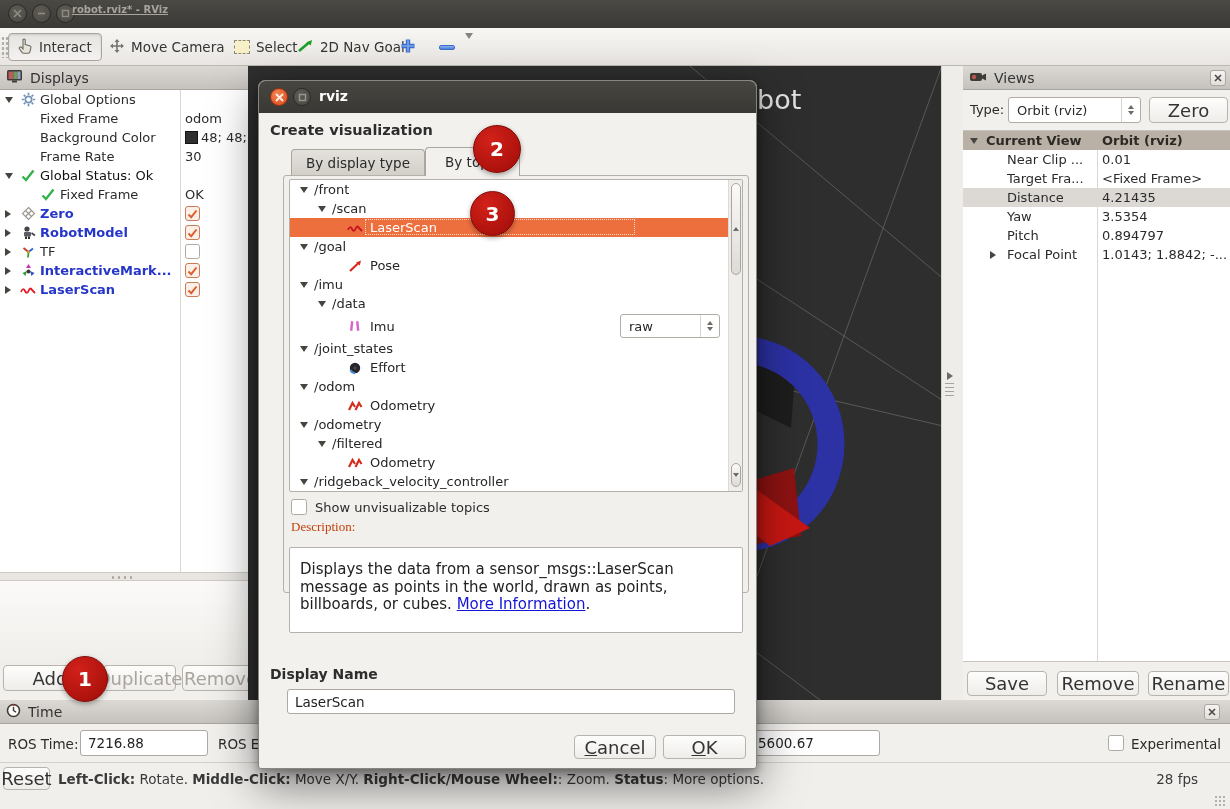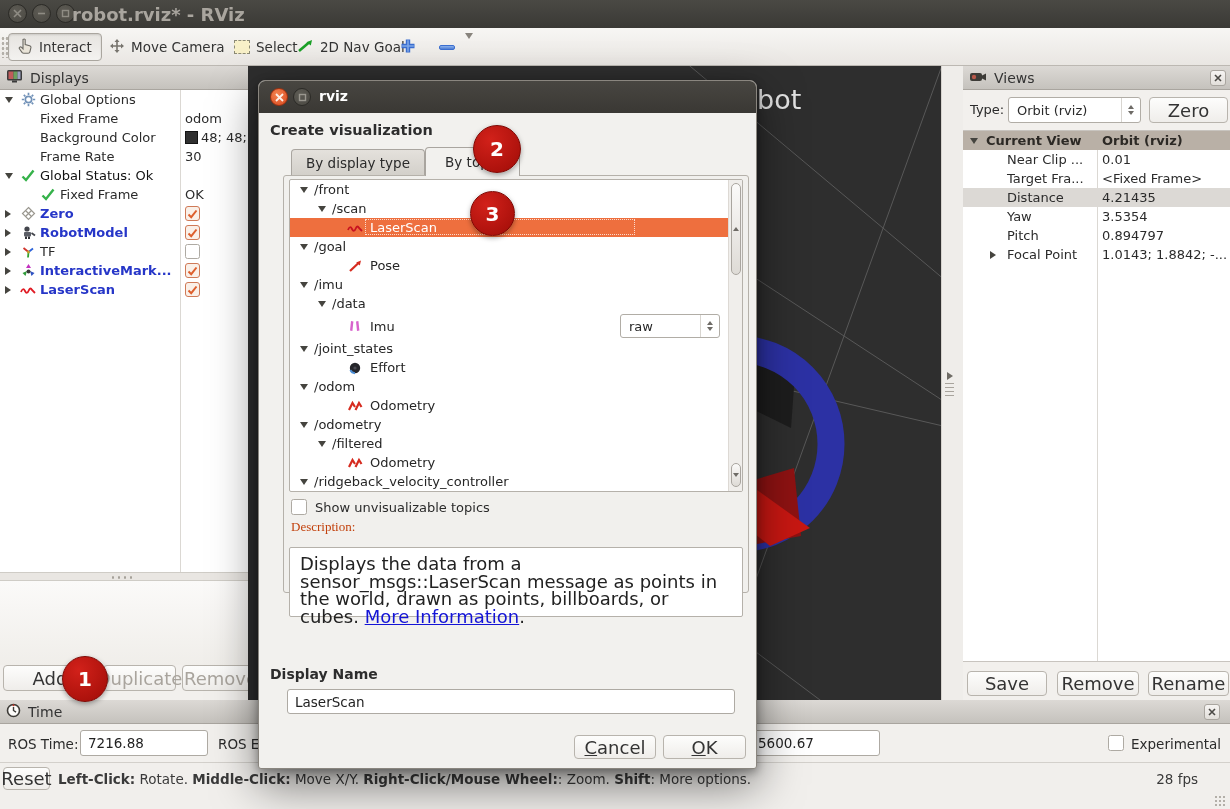--- a/index.html
+++ b/index.html
@@ -4,21 +4,21 @@
 <style>
   * { margin:0; padding:0; box-sizing:border-box; }
   html,body { width:1230px; height:809px; }
   body { font-family:"DejaVu Sans","Liberation Sans",sans-serif; font-size:13px; color:#2b2b2b; background:#f2f0ed; overflow:hidden; }
   #root { position:relative; width:1230px; height:809px; background:#f2f0ed; overflow:hidden; }
   .abs { position:absolute; }
 
   
   #titlebar { left:0; top:0; width:1230px; height:28px; background:linear-gradient(#4a4944,#3a3935); }
   .winbtn { position:absolute; top:4px; width:19px; height:19px; border-radius:50%; background:radial-gradient(circle at 40% 35%, #5d5b54, #4a4842); border:1px solid #2b2a26; display:flex; align-items:center; justify-content:center; }
-  #win-title { position:absolute; left:72px; top:4px; font-weight:bold; font-size:18px; color:#a9a59e; }
+  #win-title { position:absolute; left:72px; top:4px; font-weight:bold; font-size:10px; color:#a9a59e;text-decoration:underline; }
 
   
   #toolbar { left:0; top:28px; width:1230px; height:38px; background:linear-gradient(#f7f6f4,#e9e6e2); border-bottom:1px solid #bcb8b2; }
   .tool { position:absolute; top:5px; height:28px; display:flex; align-items:center; gap:6px; padding:0 9px; border-radius:4px; color:#343434; font-size:13.5px; }
   .tool.pressed { border:1px solid #aaa69f; background:linear-gradient(#e6e4e0,#f3f2f0); box-shadow:inset 0 1px 2px rgba(0,0,0,.12); }
   #tb-grip { position:absolute; left:1px; top:8px; width:8px; height:22px; background:radial-gradient(circle,#b3afa8 1.1px,transparent 1.6px); background-size:4px 5px; }
 
   
   .btn { display:flex; align-items:center; justify-content:center; background:linear-gradient(#fdfdfc,#efedea); border:1px solid #b8b4ad; border-radius:4px; color:#333; font-size:18px; }
   .btn.disabled { color:#a9a49d; }
@@ -110,21 +110,21 @@
   .t-name0 { position:absolute; left:24px; white-space:nowrap; }
   .t-name1 { position:absolute; left:42px; white-space:nowrap; }
   .t-ico { position:absolute; left:57px; width:16px; height:16px; display:flex; align-items:center; justify-content:center; }
   .t-name2 { position:absolute; left:80px; white-space:nowrap; }
   .t-row.sel { background:#ee6f3e; color:#fff; }
   .t-row.sel .focusbox { position:absolute; left:75px; top:1px; width:270px; height:16px; border:1px dotted rgba(255,255,255,.75); }
   #scrollbar { position:absolute; left:438px; top:0; width:14px; height:311px; background:#f0eeeb; border-left:1px solid #ddd9d4; }
   .sb-cap { position:absolute; left:1.5px; width:10px; background:linear-gradient(#fbfaf9,#dedbd6); border:1px solid #a9a59f; border-radius:6px; display:flex; align-items:center; justify-content:center; }
   #showunviz { position:absolute; left:32px; top:418px; display:flex; align-items:center; gap:8px; }
   #desc-label { position:absolute; left:32px; top:438px; color:#c2410c;font-family:Liberation Serif, serif; }
-  #descbox { position:absolute; left:30px; top:466px; width:454px; height:70px; background:#fff; border:1px solid #b5b1aa; border-radius:2px; padding:7px 10px; font-size:18px; line-height:17.5px; color:#222; }
+  #descbox { position:absolute; left:30px; top:466px; width:454px; height:86px; background:#fff; border:1px solid #b5b1aa; border-radius:2px; padding:13px 10px; font-size:15px; line-height:17.5px; color:#222; }
   .link { color:#1414d6; text-decoration:underline; }
   #dn-label { position:absolute; left:11px; top:585px; font-weight:bold; font-size:14px; color:#2d2d2d; }
   #dn-input { position:absolute; left:28px; top:608px; width:448px; height:25px; }
   #dlg-cancel { position:absolute; left:315px; top:654px; width:82px; height:24px; }
   #dlg-ok { position:absolute; left:404px; top:654px; width:83px; height:24px; }
   .mnemonic::first-letter { text-decoration:underline; }
 
   
   .badge { position:absolute; border-radius:50%; background:radial-gradient(circle at 36% 30%, #d2211a, #9f0c07); border:1px solid #7e0905; box-shadow:0 2px 5px rgba(0,0,0,.35); color:#fff; font-weight:bold; font-size:20px; display:flex; align-items:center; justify-content:center; z-index:20; }
   #badge1 { left:62px; top:656px; width:46px; height:46px; }
@@ -494,21 +494,21 @@
       <span class="chk" style="position:absolute;left:1108px;top:11px;"></span>
       <span style="position:absolute;left:1131px;top:12px;font-size:13.5px;">Experimental</span>
     </div>
   </div>
 
   <div class="abs" id="statusbar">
     <div class="btn" style="position:absolute;left:3px;top:4px;width:47px;height:23px;">
         <span>Reset</span>
       </div>
     <div id="hint">
-      <b>Left-Click:</b><span> Rotate. </span><b>Middle-Click:</b><span> Move X/Y. </span><b>Right-Click/Mouse Wheel:</b><span>: Zoom. </span><b>Shift</b><span>: More options.</span>
+      <b>Left-Click:</b><span> Rotate. </span><b>Middle-Click:</b><span> Move X/Y. </span><b>Right-Click/Mouse Wheel:</b><span>: Zoom. </span><b>Status</b><span>: More options.</span>
     </div>
     <div id="fps">28 fps</div>
     <div id="grip-br"></div>
   </div>
 
   <div class="abs" id="dialog">
     <div id="dlg-titlebar">
       <span id="dlg-close">
         <svg width="9" height="9">
             <path d="M1 1 L8 8 M8 1 L1 8" stroke="#fdeee6" stroke-width="1.8"></path>

